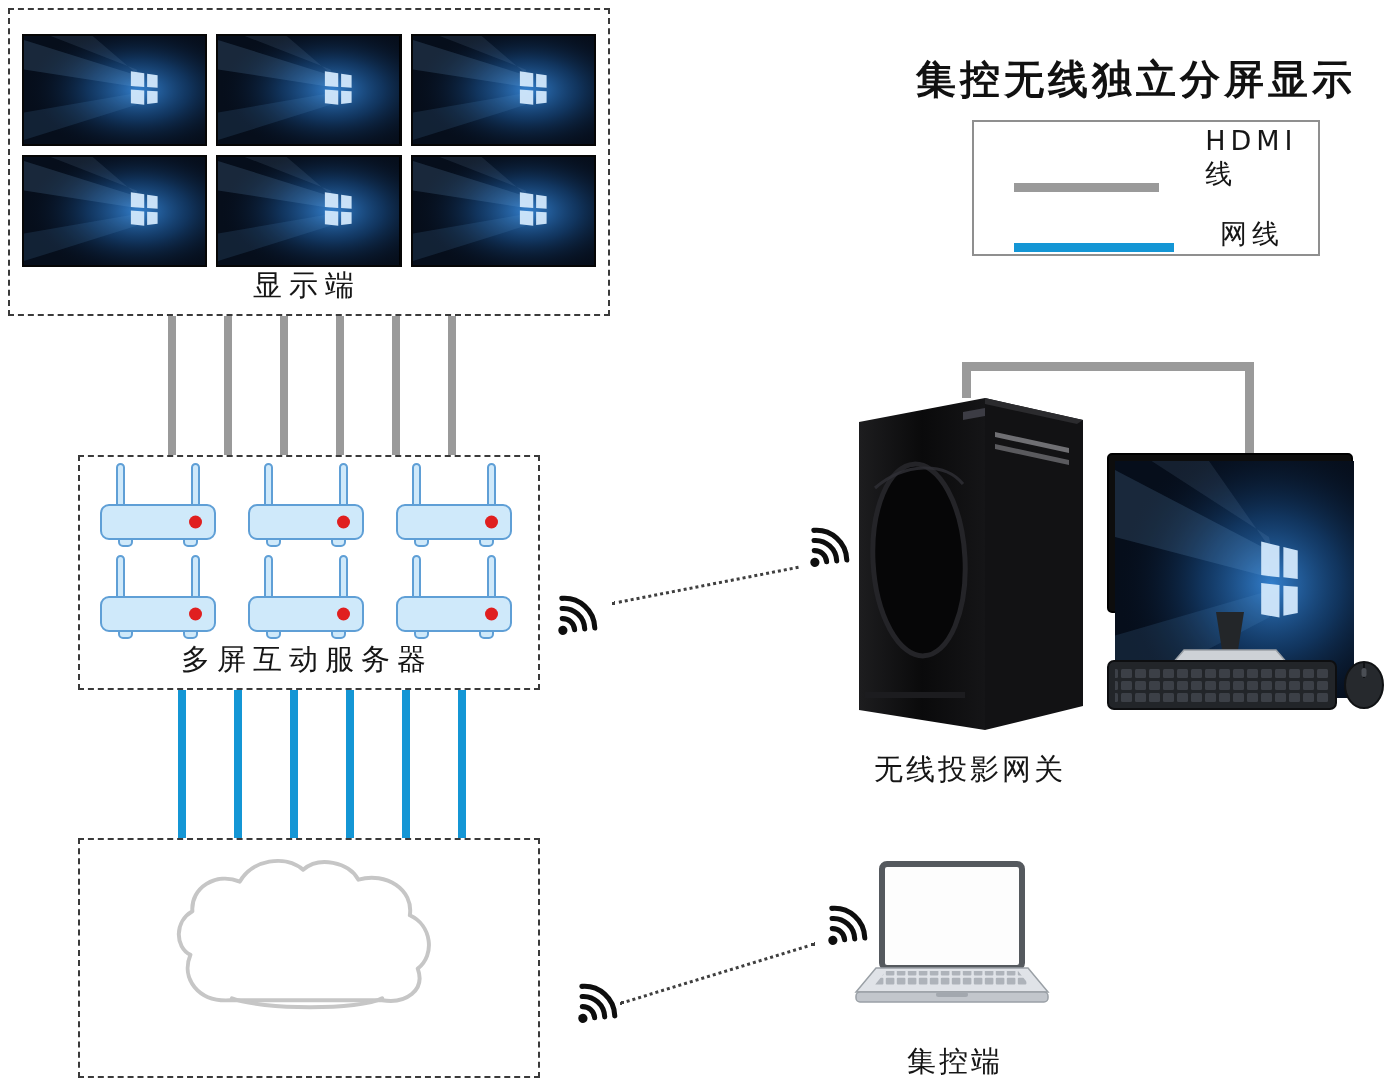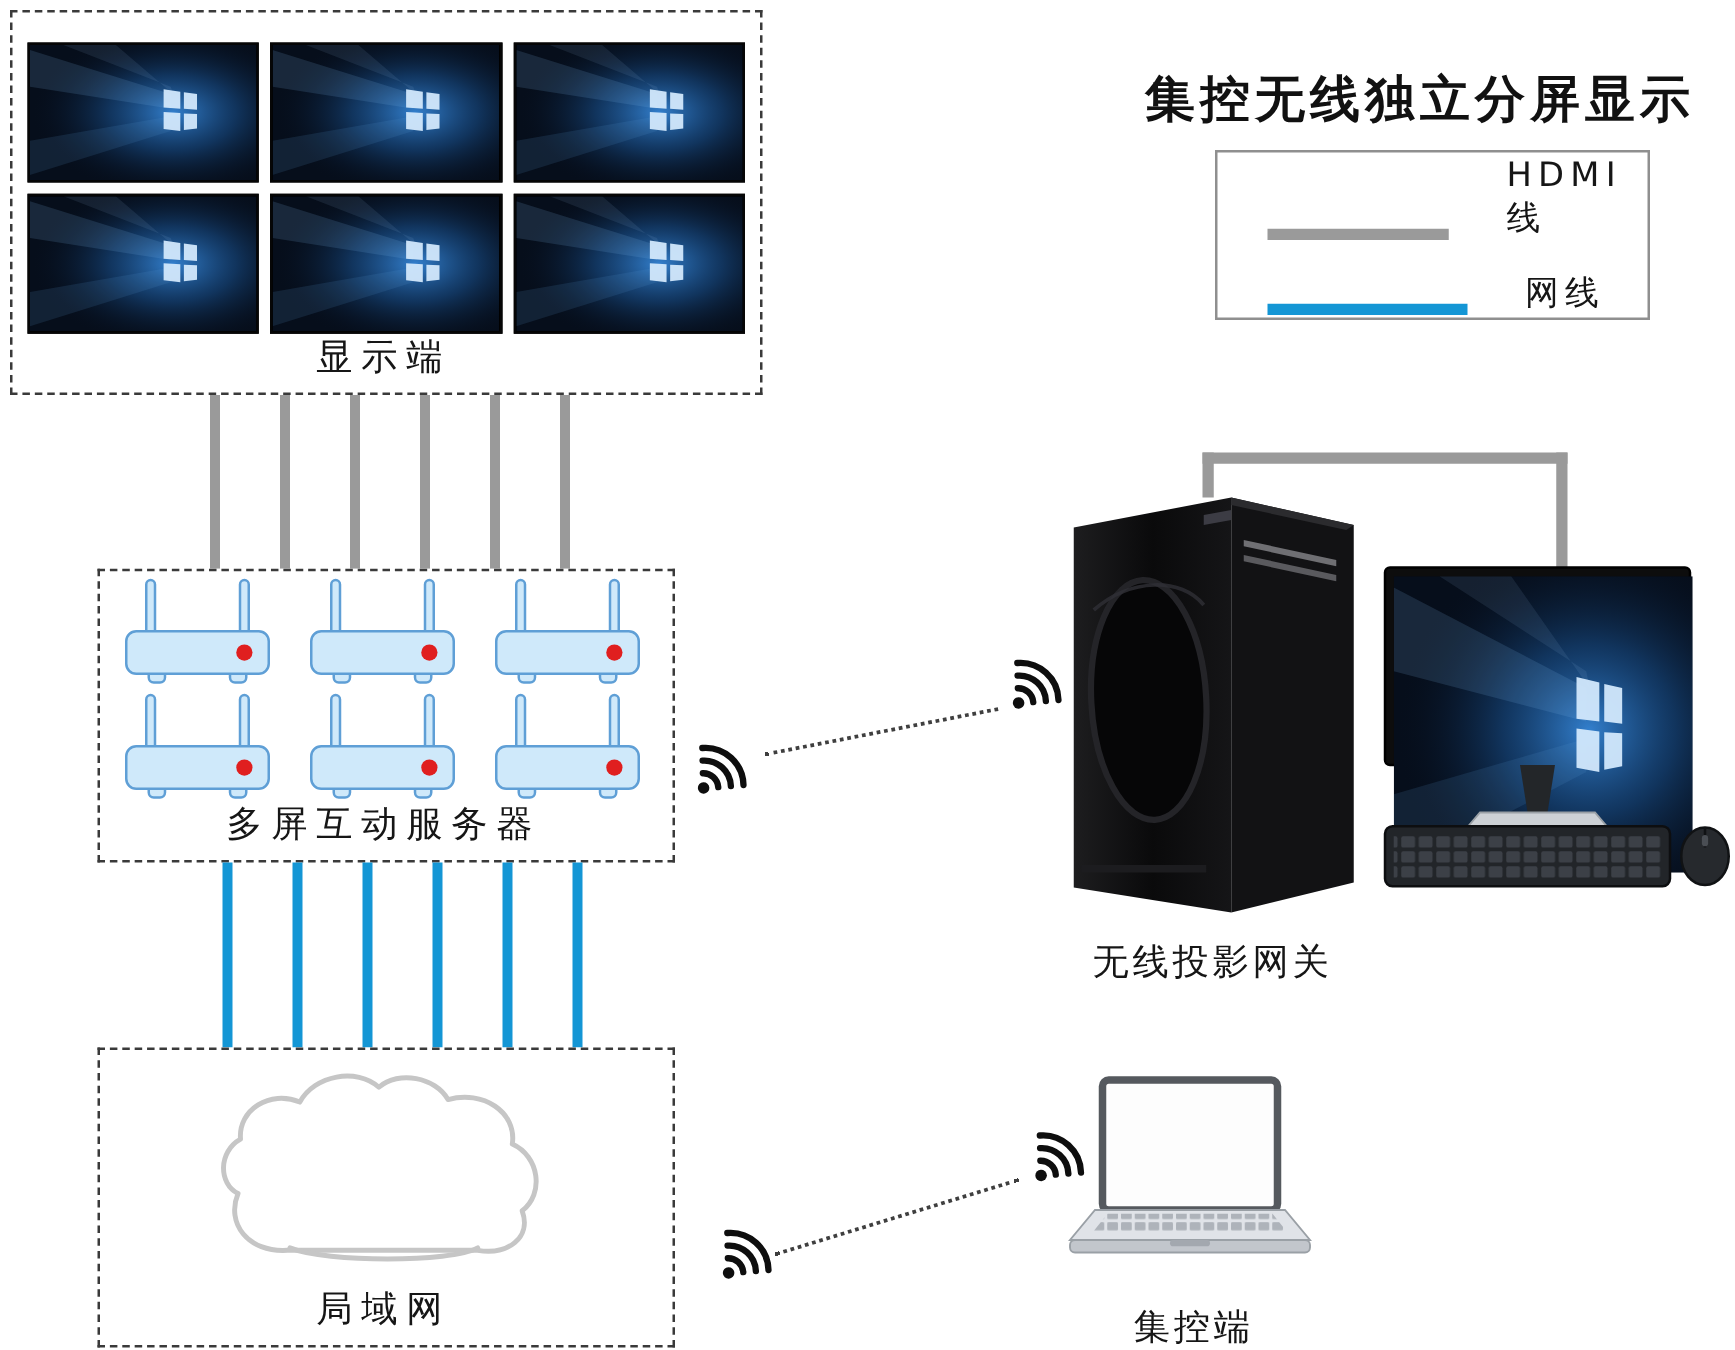--- a/index.html
+++ b/index.html
@@ -235,21 +235,20 @@
                  C12 94 12 68 30 58
                  C28 34 54 18 78 28
                  C90 6 124 0 142 16
                  C158 2 188 8 198 26
                  C226 18 254 36 250 62
                  C272 72 276 102 258 116
                  C266 138 246 152 222 148 Z" fill="#ffffff" stroke="#c6c6c6" stroke-width="4" stroke-linejoin="round"></path>
         <path d="M70 146 C100 158 200 158 222 146" fill="none" stroke="#c6c6c6" stroke-width="4" stroke-linecap="round"></path>
       </svg>
     </div>
-    <div class="box-label">局域网</div>
   </div>
 
   <div class="title">集控无线独立分屏显示</div>
 
   <div class="legend">
     <div class="legend-row">
       <span class="legend-line hdmi"></span>
       <span class="legend-label">HDMI线</span>
     </div>
     <div class="legend-row">

